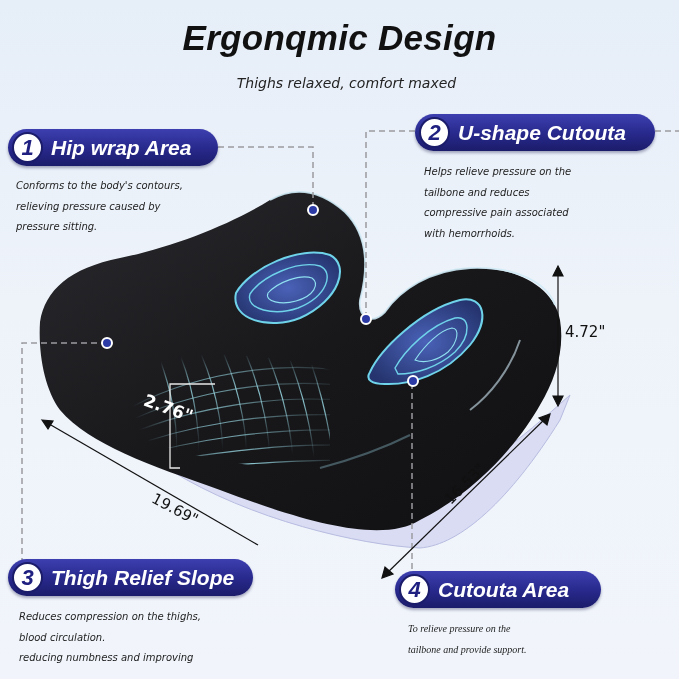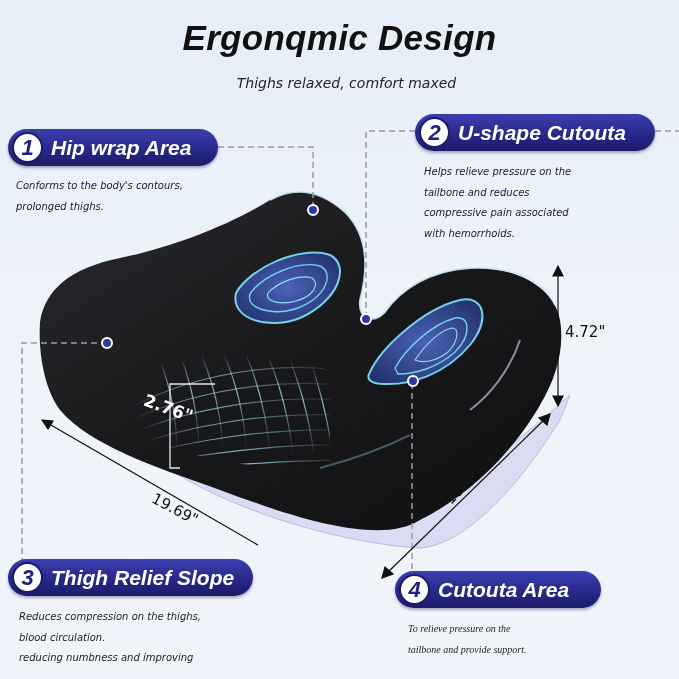--- a/index.html
+++ b/index.html
@@ -149,21 +149,22 @@
 <div class="dim" style="left:143px; top:398px; color:#fff; font-weight:bold; font-size:17px; transform:rotate(20deg);">2.76"</div>
 <div class="dim" style="left:150px; top:500px; transform:rotate(28deg); font-size:15px;">19.69"</div>
 <div class="dim" style="left:440px; top:475px; transform:rotate(-45deg); font-size:15px;">16.53"</div>
 
 <div class="pill" style="left:8px; top:129px; width:210px;">
   <span class="num">1</span>
   <span class="label">Hip wrap Area</span>
 </div>
 <div class="desc" style="left:16px; top:176px;">
   <div>Conforms to the body's contours,</div>
-  <div>prolonged thighs.</div>
+  <div>relieving pressure caused by</div>
+  <div>pressure sitting.</div>
 </div>
 
 <div class="pill" style="left:415px; top:114px; width:240px;">
   <span class="num">2</span>
   <span class="label">U-shape Cutouta</span>
 </div>
 <div class="desc" style="left:424px; top:162px;">
   <div>Helps relieve pressure on the</div>
   <div>tailbone and reduces</div>
   <div>compressive pain associated</div>

